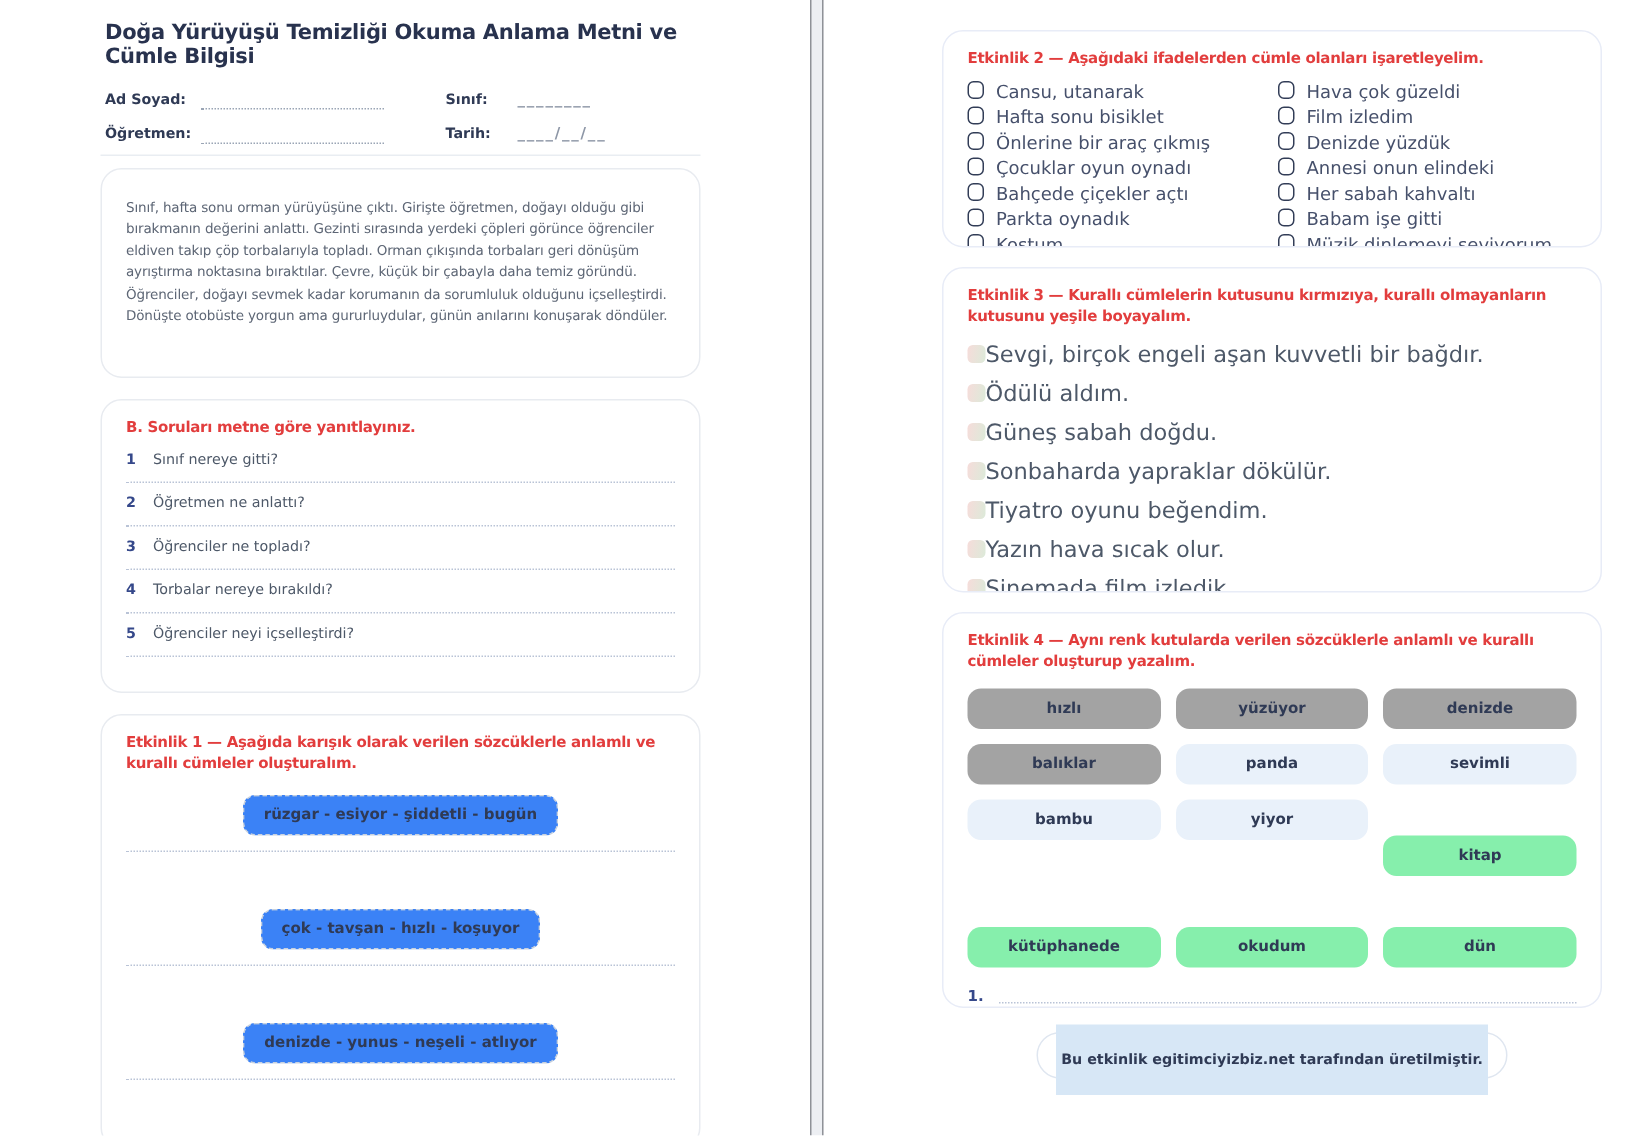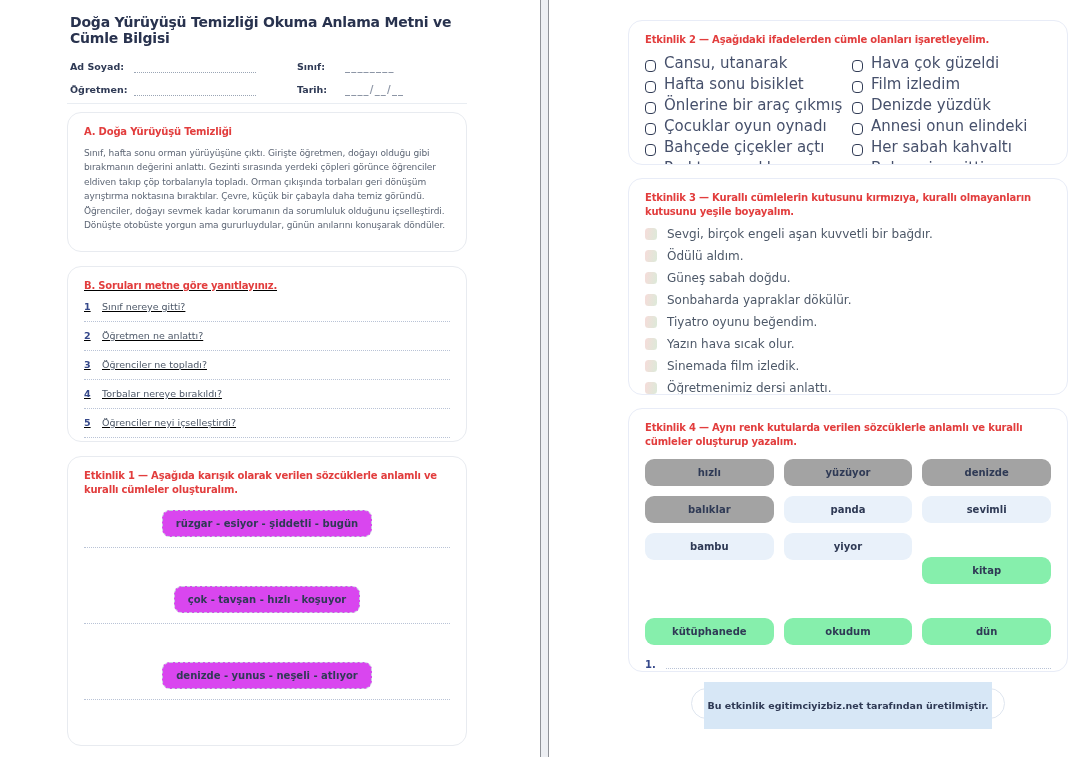--- a/index.html
+++ b/index.html
@@ -26,49 +26,49 @@
   .f-dotted { border-bottom:1.5px dotted #9aa5b5; height:13px; }
   .f-dash { font-size:10px; font-weight:600; color:#8d96a6; letter-spacing:1.2px; padding-bottom:1px; }
 
   .top-divider { margin-top:7px; border:none; border-top:1.5px solid #e9edf2; }
 
   
   .card { border:1.5px solid #e8ebf0; border-radius:14px; background:#fff;
           padding:12px 16px; overflow:hidden; }
   .page-right .card { border-color:#e8ecf7; }
   .card-a  { margin-top:8px;  height:140px; }
-  .card-b  { margin-top:14px; height:176px;text-decoration:underline; }
+  .card-b  { margin-top:14px; height:196px; }
   .card-e1 { margin-top:14px; height:290px; }
   .card-e2 { margin-top:20px; height:145px; }
   .card-e3 { margin-top:13px; height:217px; }
   .card-e4 { margin-top:13px; height:264px; }
 
   .red-h { color:#e23d3d; font-size:10px; font-weight:bold; letter-spacing:-0.2px; line-height:14px; }
 
   .para { margin-top:7px; font-size:9px; line-height:14.4px; letter-spacing:-0.1px; color:#5d6675; }
 
   
   .q-row { display:flex; gap:11px; margin-top:8px; font-size:9.5px; color:#4d5868; align-items:baseline; }
   .q-num { font-weight:bold; color:#35488a; min-width:7px; }
   .q-line { border-bottom:1.5px dotted #b9c3d6; height:10px; }
 
   
   .wgroup { text-align:center; margin-top:13px; }
   .wgroup + .wline + .wgroup { margin-top:38px; }
-  .wbox { display:inline-block; border:1.5px dashed #c7d1de; border-radius:8px; background:#d946ef;
+  .wbox { display:inline-block; border:1.5px dashed #c7d1de; border-radius:8px; background:#3b82f6;
           padding:7px 13px; font-size:10px; font-weight:bold; color:#2f3a55; }
   .wline { border-bottom:1.5px dotted #b9c3d6; height:11px; }
 
   
   .chk-grid { margin-top:7px; display:grid; grid-template-columns:1fr 1fr; column-gap:8px; row-gap:3px; }
-  .chk-item { display:flex; align-items:flex-end; gap:8px; font-size:15px; color:#46506b; }
+  .chk-item { display:flex; align-items:flex-start; gap:8px; font-size:12px; color:#46506b; }
   .chk { width:11px; height:12px; border:1.6px solid #323d57; border-radius:4px; background:#fff; flex:none; }
 
   
-  .e3-item { display:flex; align-items:center; gap:10px; margin-top:8px; font-size:12px; color:#4d5868; }
+  .e3-item { display:flex; align-items:center; margin-top:8px; font-size:15px; color:#4d5868; }
   .gbox { width:12px; height:12px; border-radius:3.5px; flex:none;
           background:linear-gradient(100deg,#f6dcda,#dcead9); }
 
   
   .word-grid { margin-top:10px; display:grid; grid-template-columns:repeat(3,1fr); gap:10px; }
   .word { height:27px; border-radius:9px; display:flex; align-items:center; justify-content:center;
           font-size:10px; font-weight:bold; color:#2f3a55; }
   .peach  { background:#a3a3a3; }
   .blue   { background:#e9f1fa; }
   .yellow { background:#86efac;margin-top:24px; }
@@ -100,21 +100,20 @@
         <div class="f-label">Öğretmen:</div>
         <div class="f-dotted"></div>
         <div></div>
         <div class="f-label">Tarih:</div>
         <div class="f-dash">____/__/__</div>
       </div>
 
       <hr class="top-divider">
 
       <div class="card card-a">
-        <div class="red-h">A. Doğa Yürüyüşü Temizliği</div>
         <div class="para">Sınıf, hafta sonu orman yürüyüşüne çıktı. Girişte öğretmen, doğayı olduğu gibi bırakmanın değerini anlattı. Gezinti sırasında yerdeki çöpleri görünce öğrenciler eldiven takıp çöp torbalarıyla topladı. Orman çıkışında torbaları geri dönüşüm ayrıştırma noktasına bıraktılar. Çevre, küçük bir çabayla daha temiz göründü. Öğrenciler, doğayı sevmek kadar korumanın da sorumluluk olduğunu içselleştirdi. Dönüşte otobüste yorgun ama gururluydular, günün anılarını konuşarak döndüler.</div>
       </div>
 
       <div class="card card-b">
         <div class="red-h">B. Soruları metne göre yanıtlayınız.</div>
 
         <div class="q-row">
           <span class="q-num">1</span>
           <span>Sınıf nereye gitti?</span>
         </div>

